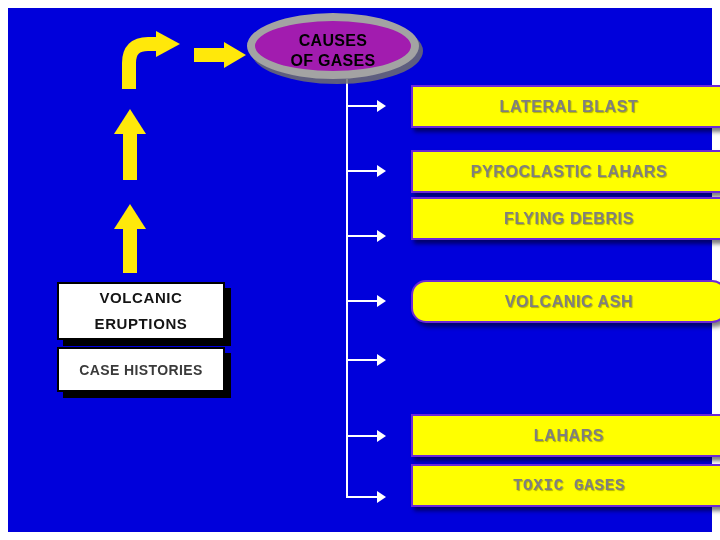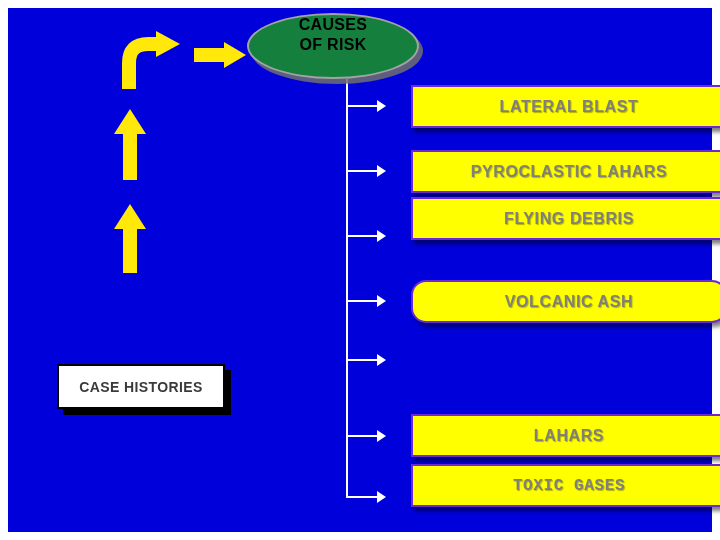--- a/index.html
+++ b/index.html
@@ -24,28 +24,28 @@
     left: 0; top: 0;
     width: 720px; height: 540px;
     z-index: 1;
     pointer-events: none;
   }
 
   .ellipse {
     position: absolute;
     left: 247px; top: 13px;
     width: 172px; height: 66px;
-    background: #15803d;
-    border: 2px solid #a3a3a3;
+    background: #a21caf;
+    border: 8px solid #a3a3a3;
     border-radius: 50%;
     box-shadow: 4px 5px 0 rgba(110,110,110,0.85);
     display: flex;
     flex-direction: column;
     align-items: center;
-    justify-content: flex-start;
+    justify-content: flex-end;
     z-index: 3;
     box-sizing: border-box;
   }
   .ellipse .t {
     font-weight: bold;
     font-size: 16px;
     line-height: 20px;
     color: #000000;
     letter-spacing: 0.3px;
   }
@@ -149,24 +149,28 @@
     </g>
 
     <g>
       <polygon class="yellow-shape" points="114,229 146,229 130,204"></polygon>
       <rect class="yellow-shape" x="123" y="229" width="14" height="44"></rect>
     </g>
   </svg>
 
   <div class="ellipse">
     <span class="t">CAUSES</span>
-    <span class="t">OF RISK</span>
+    <span class="t">OF GASES</span>
   </div>
 
-  <div class="wbox" style="top:364px; height:45px;">
+  <div class="wbox" style="top:282px; height:58px;">
+    <span class="wt-big">VOLCANIC</span>
+    <span class="wt-big">ERUPTIONS</span>
+  </div>
+  <div class="wbox" style="top:347px; height:45px;">
     <span class="wt-small">CASE HISTORIES</span>
   </div>
 
   <div class="risk-box" style="top:85px;">
     <span class="t">LATERAL BLAST</span>
   </div>
   <div class="risk-box" style="top:150px;">
     <span class="t">PYROCLASTIC LAHARS</span>
   </div>
   <div class="risk-box" style="top:197px;">

